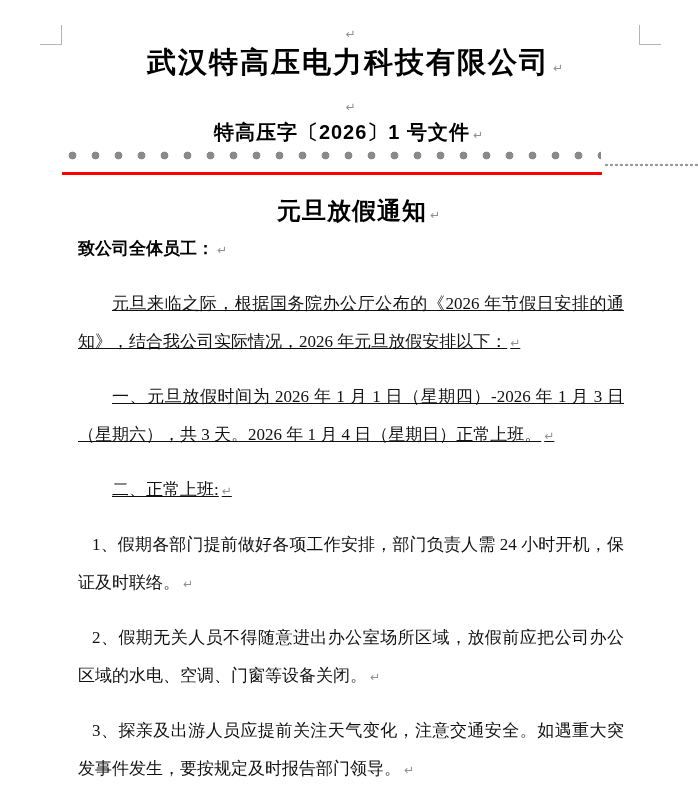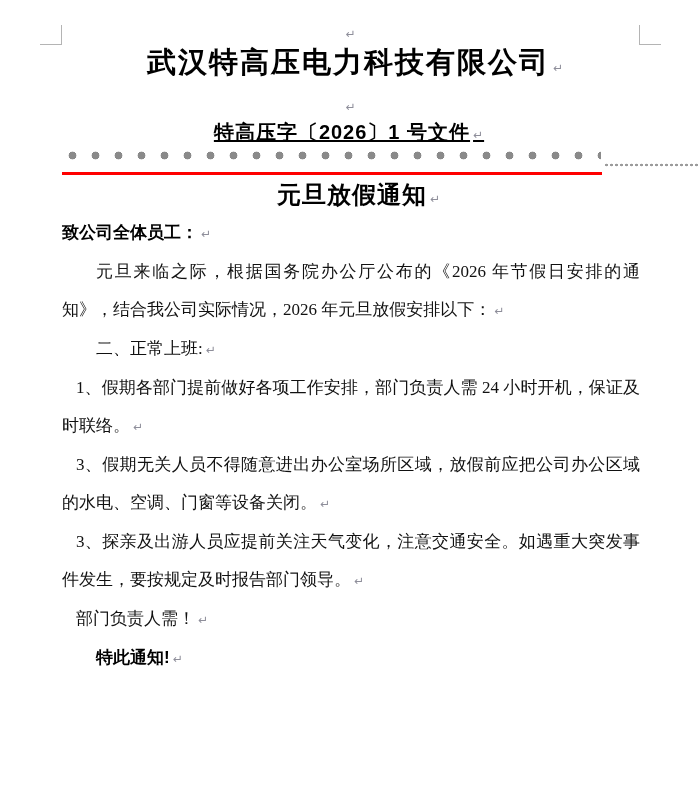--- a/index.html
+++ b/index.html
@@ -29,40 +29,40 @@
   .pmark{color:var(--pmark-color);font-size:12px;font-weight:normal;
     font-family:"DejaVu Sans", sans-serif;margin-left:3px;vertical-align:baseline;}
   .empty-line{position:absolute;left:0;width:100%;text-align:center;}
   .empty-1{top:24px;}
   .empty-2{top:97px;}
   
   .hei{font-family:"Liberation Sans", sans-serif;font-weight:bold;color:#000;}
   .company{position:absolute;top:46px;left:7px;width:100%;text-align:center;
     font-size:29px;letter-spacing:2px;line-height:32px;}
   .docnum{position:absolute;top:119px;left:0;width:100%;text-align:center;
-    font-size:20px;letter-spacing:1px;line-height:26px;text-decoration:underline;}
-  .notice-title{position:absolute;top:181px;left:0;width:100%;text-align:center;
+    font-size:20px;letter-spacing:1px;line-height:26px;}
+  .notice-title{position:absolute;top:197px;left:0;width:100%;text-align:center;
     font-size:24px;letter-spacing:1px;line-height:28px;padding-left:20px;}
   
   .dots-row{position:absolute;top:151px;left:61px;width:540px;height:9px;
     background-image:radial-gradient(circle, var(--dot-color) 3.6px, transparent 4.2px);
     background-size:23px 9px;background-repeat:repeat-x;background-position:0 0;}
   .fine-dots{position:absolute;top:163px;left:604px;width:94px;height:4px;
     background-image:radial-gradient(circle, #9a9a9a 1.1px, transparent 1.6px);
     background-size:5px 4px;background-repeat:repeat-x;}
   .red-line{position:absolute;top:172px;left:62px;width:540px;height:3px;
     background:var(--accent-red);}
   
   .body-text{position:absolute;top:214px;left:62px;width:578px;
     font-size:17px;line-height:38px;text-align:justify;color:var(--ink);}
   .salutation{font-size:17px;font-family:"Liberation Sans", sans-serif;
     font-weight:bold;color:#000;text-align:left;}
-  .para{margin:0;}
+  .para{margin:16px;}
   .indent-1{text-indent:14px;}
-  .indent-2{text-indent:34px;}
+  .indent-2{text-indent:34px;text-decoration:underline;}
   .para.bold{text-align:left;}
 </style>
 </head>
 <body>
 
 <div class="page">
 
   <div class="crop-tl"></div>
   <div class="crop-tr"></div>
 
@@ -77,22 +77,23 @@
   <div class="dots-row"></div>
   <div class="fine-dots"></div>
   <div class="red-line"></div>
 
   <div class="notice-title hei"><span>元旦放假通知</span><span class="pmark">↵</span></div>
 
   <div class="body-text">
     <p class="para salutation"><span>致公司全体员工：</span><span class="pmark">↵</span></p>
     <div>
         <p class="para indent-2"><span>元旦来临之际，根据国务院办公厅公布的《2026 年节假日安排的通知》，结合我公司实际情况，2026 年元旦放假安排以下：</span><span class="pmark">↵</span></p>
+        <p class="para indent-2"><span>一、元旦放假时间为 2026 年 1 月 1 日（星期四）-2026 年 1 月 3 日（星期六），共 3 天。2026 年 1 月 4 日（星期日）正常上班。</span><span class="pmark">↵</span></p>
         <p class="para indent-2"><span>二、正常上班:</span><span class="pmark">↵</span></p>
         <p class="para indent-1"><span>1、假期各部门提前做好各项工作安排，部门负责人需 24 小时开机，保证及时联络。</span><span class="pmark">↵</span></p>
-        <p class="para indent-1"><span>3、假期无关人员不得随意进出办公室场所区域，放假前应把公司办公区域的水电、空调、门窗等设备关闭。</span><span class="pmark">↵</span></p>
+        <p class="para indent-1"><span>2、假期无关人员不得随意进出办公室场所区域，放假前应把公司办公区域的水电、空调、门窗等设备关闭。</span><span class="pmark">↵</span></p>
         <p class="para indent-1"><span>3、探亲及出游人员应提前关注天气变化，注意交通安全。如遇重大突发事件发生，要按规定及时报告部门领导。</span><span class="pmark">↵</span></p>
         <p class="para indent-1"><span>部门负责人需！</span><span class="pmark">↵</span></p>
         <p class="para indent-2 hei bold"><span>特此通知!</span><span class="pmark">↵</span></p>
       </div>
   </div>
 
 </div>
 
 </body></html>

